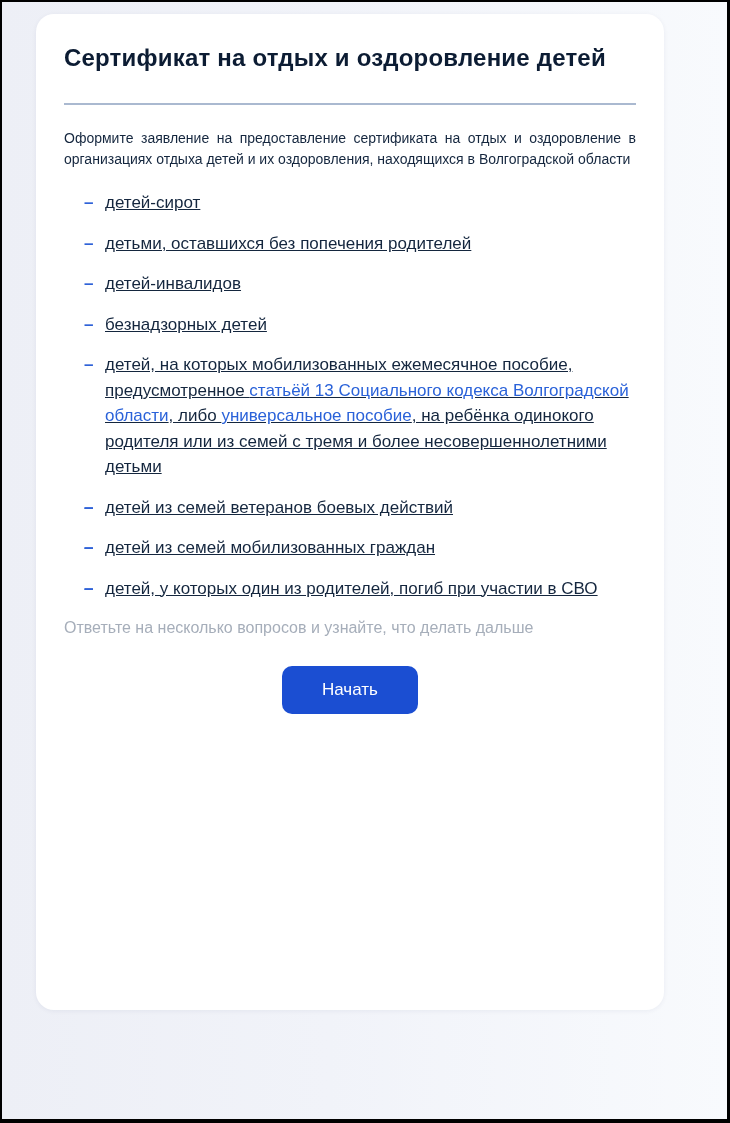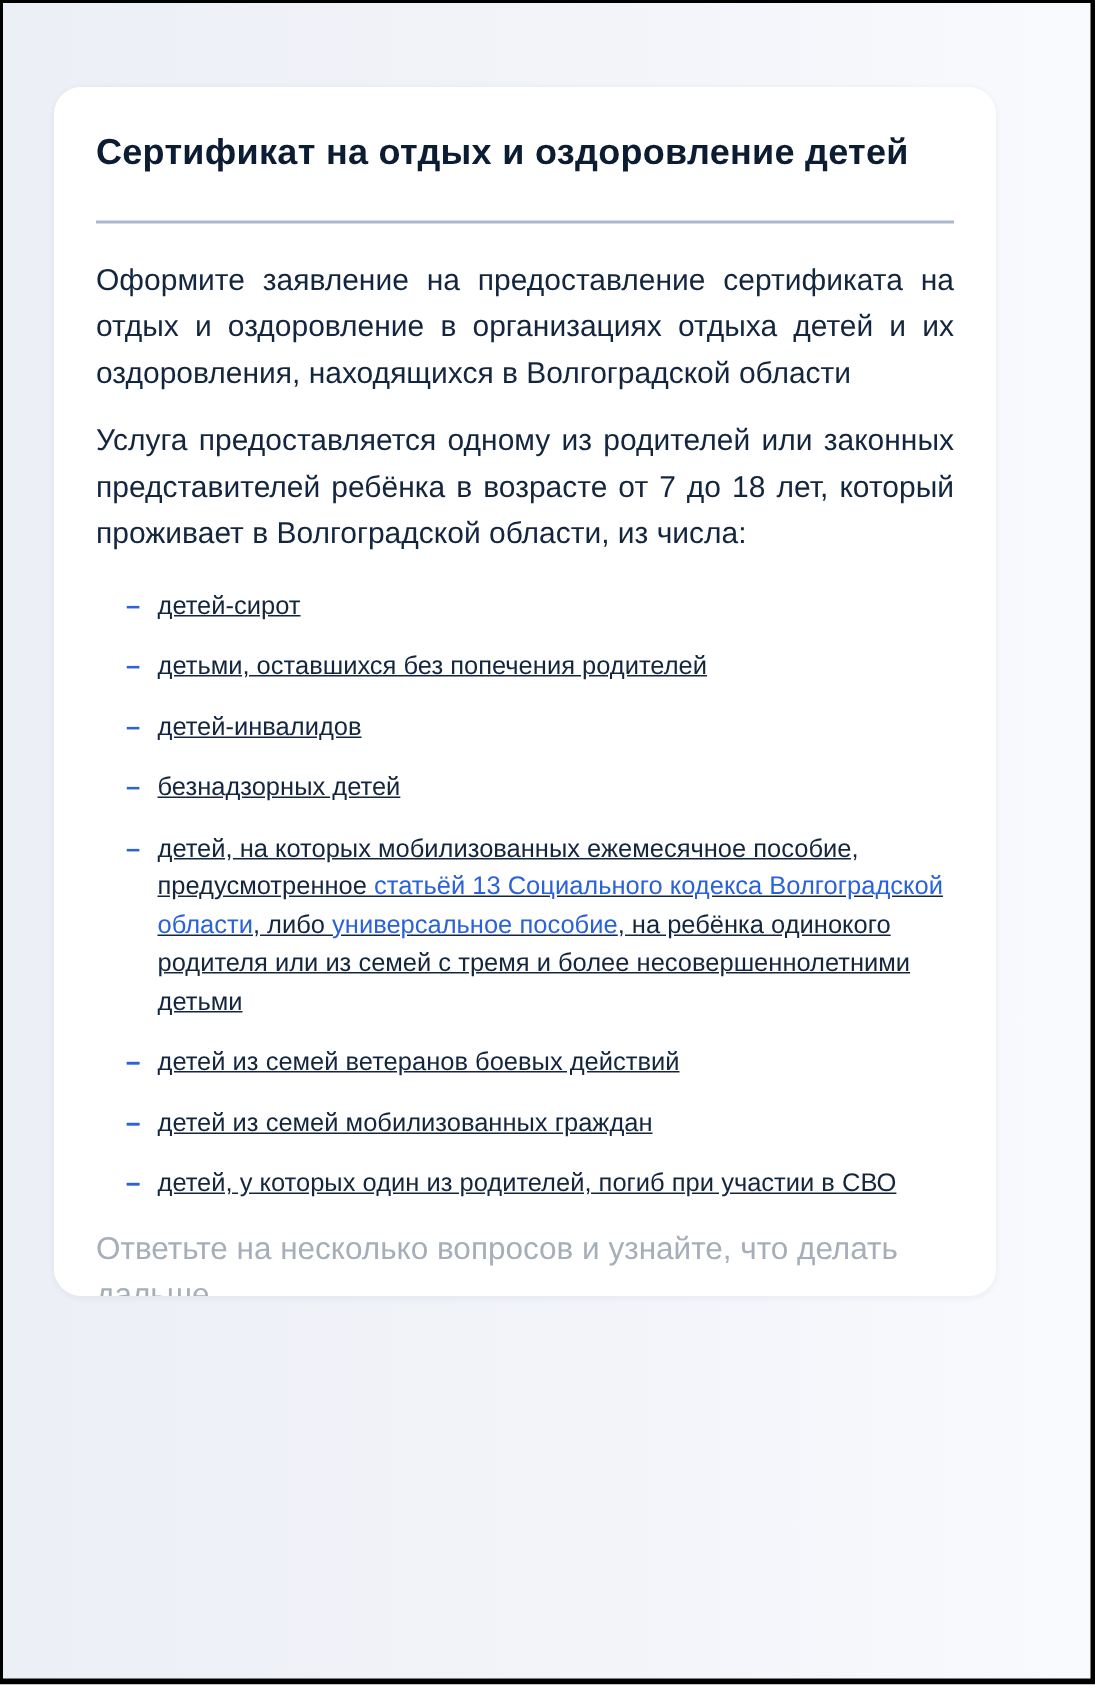--- a/index.html
+++ b/index.html
@@ -16,43 +16,42 @@
     border-width: 2px 3px 4px 2px;
     background: linear-gradient(90deg, #edeff6 0%, #f1f3f9 45%, #f8fafd 100%);
     position: relative;
     overflow: hidden;
   }
   .card {
     position: absolute;
     left: 34px;
     top: 12px;
     width: 628px;
-    height: 806px;
+    height: 996px;
     background: #ffffff;
     border-radius: 18px;
     box-shadow: 0 1px 5px rgba(20, 40, 80, 0.06);
     padding: 28px 28px 28px 28px;
     overflow: hidden;
-    margin-top: 44px;
   }
   h1.title {
     font-size: 24px;
     line-height: 1.2;
     font-weight: 700;
     color: #0c1c33;
     letter-spacing: 0.2px;
     margin: 2px 0 0 0;
   }
   .divider {
     border: none;
     border-top: 2px solid #aab9d0;
     margin: 30px 0 23px 0;
   }
   .para {
-    font-size: 20px;
+    font-size: 14px;
     line-height: 1.55;
     color: #14263e;
     text-align: justify;
     margin: 0 0 14px 0;
   }
   ul.benefits {
     list-style: none;
     margin: 19px 0 0 0;
     padding: 0;
   }
@@ -72,21 +71,21 @@
     top: 0;
     color: #2f62d8;
     font-weight: 700;
   }
   a.inline-link {
     color: #2a62d9;
     text-decoration: none;
     cursor: pointer;
   }
   .hint {
-    font-size: 21px;
+    font-size: 16px;
     line-height: 1.5;
     color: #a6aeba;
     margin: 7px 0 0 0;
   }
   .btn-row {
     text-align: center;
     margin-top: 26px;
   }
   .start-btn {
     font-family: inherit;
@@ -104,21 +103,20 @@
 <body>
 
 <div class="frame">
   <div class="card">
 
     <h1 class="title">Сертификат на отдых и оздоровление детей</h1>
 
     <hr class="divider">
 
     <p class="para">Оформите заявление на предоставление сертификата на отдых и оздоровление в организациях отдыха детей и их оздоровления, находящихся в Волгоградской области</p>
-    <p class="para">Услуга предоставляется одному из родителей или законных представителей ребёнка в возрасте от 7 до 18 лет, который проживает в Волгоградской области, из числа:</p>
 
     <ul class="benefits">
       <li>
         <span class="dash">–</span>
         <span class="li-text">детей-сирот</span>
       </li>
       <li>
         <span class="dash">–</span>
         <span class="li-text">детьми, оставшихся без попечения родителей</span>
       </li>

